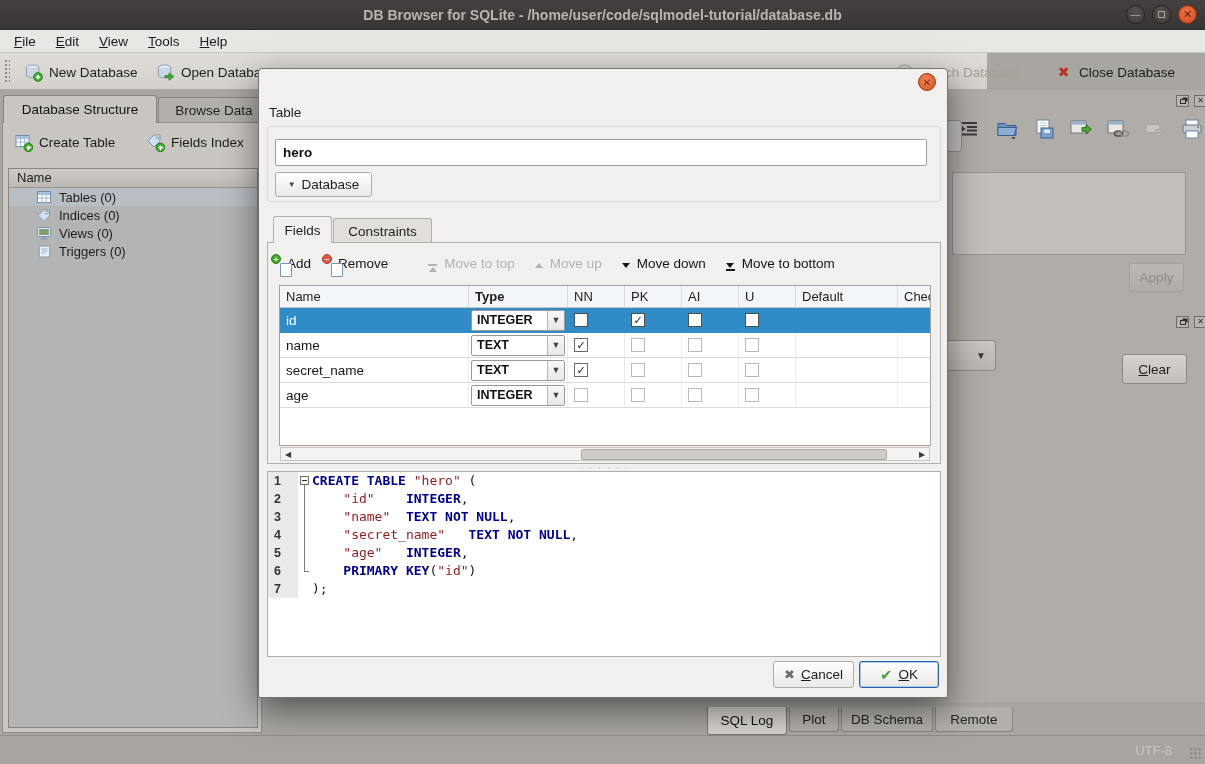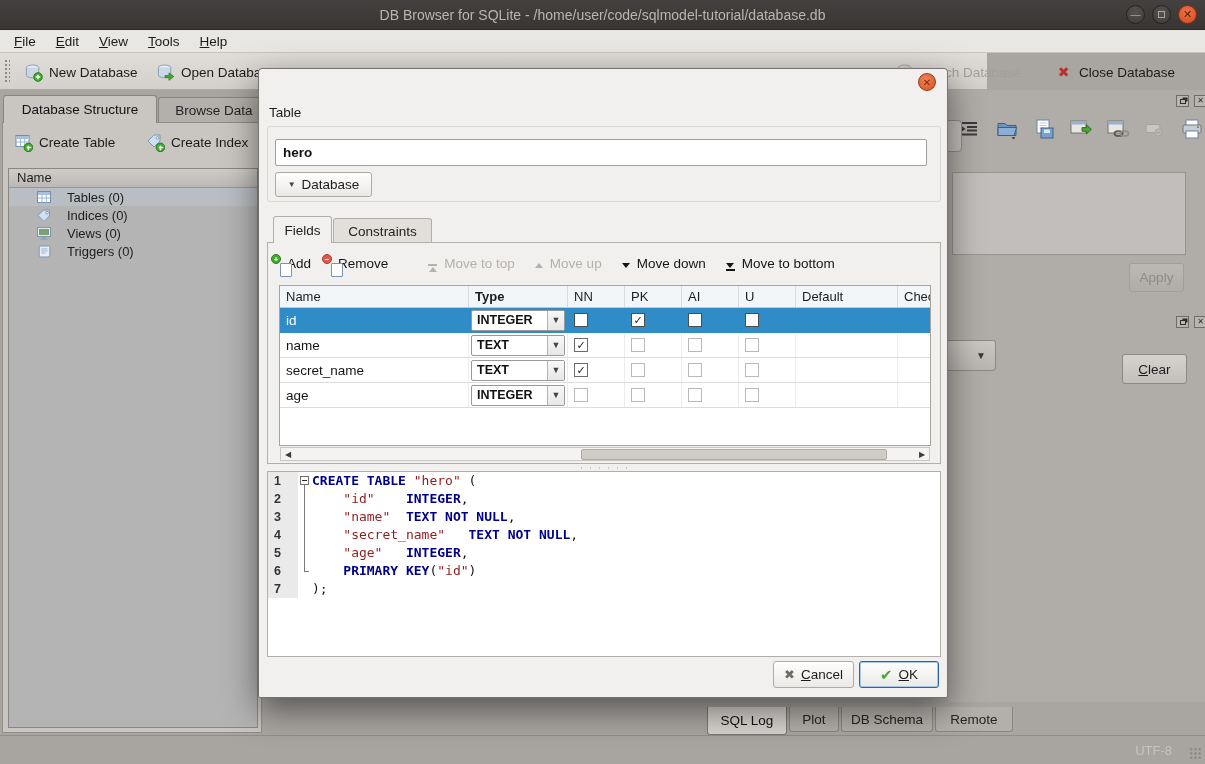--- a/index.html
+++ b/index.html
@@ -3,21 +3,21 @@
 <meta charset="utf-8">
 <style>
 *{margin:0;padding:0;box-sizing:border-box}
 html,body{width:1205px;height:764px;overflow:hidden}
 body{font-family:"Liberation Sans","DejaVu Sans",sans-serif;font-size:13.5px;color:#1d1d1d;background:#a9a6a2}
 #screen{position:relative;width:1205px;height:764px;background:#a9a6a2;overflow:hidden}
 u{text-decoration:underline}
 
 
 #titlebar{position:absolute;left:0;top:0;width:1205px;height:30px;background:linear-gradient(#454140,#383533);border-bottom:1px solid #2b2927;display:flex;align-items:center;justify-content:center}
-#titlebar .title{color:#b9b5af;font-weight:400;font-size:14px}
+#titlebar .title{color:#b9b5af;font-weight:700;font-size:14px}
 .winbtns{position:absolute;right:8px;top:5px;display:flex;gap:7px}
 .winbtn{width:19px;height:19px;border-radius:50%;background:radial-gradient(circle at 50% 35%,#575250,#3e3b38);border:1px solid #262320;color:#aaa6a0;font-size:10px;line-height:1;display:grid;place-items:center;cursor:default}
 .winbtn .sq{width:7px;height:7px;border:1.5px solid #aaa6a0}
 .winbtn.close{background:radial-gradient(circle at 45% 35%,#ed7347,#cf4a22);border-color:#8c2f0e;color:#591d08;font-weight:700;font-size:11px}
 
 #menubar{position:absolute;left:0;top:30px;width:1205px;height:23px;background:#e9e7e4;border-bottom:1px solid #c9c6c2;display:flex;align-items:center;padding-left:4px}
 .menu-item{padding:2px 10px;font-size:13.5px;color:#1b1b1b}
 
 #toolbar{position:absolute;left:0;top:53px;width:987px;height:37px;background:linear-gradient(#e0ddd9,#d4d0cc);border-bottom:1px solid #aeaaa6}
 .tb-handle{position:absolute;left:4px;top:6px;width:6px;height:25px;background-image:radial-gradient(#8e8a86 1px,transparent 1.3px);background-size:4px 4px}
@@ -27,21 +27,21 @@
 .red-x{color:#bb3025;font-weight:700;font-size:14px}
 
 
 #left-panel{position:absolute;left:2px;top:122px;width:260px;height:611px;background:#c9c5c1;border:1px solid #908c88}
 .mtab{position:absolute;display:flex;align-items:center;justify-content:center;border:1px solid #87837f;border-bottom:none;border-radius:3px 3px 0 0;font-size:13.5px;color:#242424}
 .mtab.active{background:#c9c5c1;color:#121212;z-index:3}
 .mtab.inactive{background:#b3afab}
 .panel-btn{position:absolute;display:flex;align-items:center;gap:6px;font-size:13.5px;color:#1c1c1c}
 #tree{position:absolute;left:8px;top:168px;width:250px;height:560px;background:#b4b4b4;border:1px solid #8a8682;z-index:2}
 #tree-header{height:19px;background:linear-gradient(#cfccc8,#bcb9b5);border-bottom:1px solid #9a9692;padding:1px 8px;font-size:13px;color:#1f1f1f}
-.tree-row{height:18px;display:flex;align-items:center;gap:16px;padding-left:28px;font-size:13px;color:#1d1d1d}
+.tree-row{height:18px;display:flex;align-items:center;gap:8px;padding-left:28px;font-size:13px;color:#1d1d1d}
 .tree-row.sel{background:#b9bec4}
 .tree-ico{display:inline-flex;width:14px;height:13px;align-items:center;justify-content:center}
 
 
 #right-dock{position:absolute;left:948px;top:90px;width:257px;height:612px;background:#b0aca8}
 .dock-ctrls{position:absolute;display:flex;gap:5px}
 .dock-ctl{width:13px;height:12px;display:grid;place-items:center;color:#2f2d2b;border:1px solid #6f6b67;background:#b9b5b1;font-size:8px;line-height:1}
 .dock-ctl .isq{width:6px;height:5px;border:1px solid #2f2d2b;box-shadow:2px -2px 0 -0.5px #2f2d2b}
 #dock-icons{position:absolute;left:958px;top:116px;display:flex;gap:13px;align-items:center}
 .dock-ico{width:24px;height:26px;display:grid;place-items:center}
@@ -211,21 +211,21 @@
   </div>
   <div class="panel-btn" style="left:146px;top:133px">
     <span class="tb-ico">
         <svg width="18" height="18" viewBox="0 0 18 18">
           <path d="M1 7 L7 1 H13 V7 L7 13 Z" fill="#cfe0f0" stroke="#7c97b5"></path>
           <circle cx="10.5" cy="3.8" r="1.3" fill="#fff" stroke="#7c97b5"></circle>
           <circle cx="13.4" cy="13.4" r="4.3" fill="#3fae2a" stroke="#2c7d1c"></circle>
           <path d="M13.4 11.7v4.6M11.7 13.4h4.6" stroke="#fff" stroke-width="1.5"></path>
         </svg>
       </span>
-    <span>Create Index</span>
+    <span>Fields Index</span>
   </div>
   <div id="tree">
     <div id="tree-header">Name</div>
     <div id="tree-items">
         <div class="tree-row sel">
           <div class="tree-ico">
             <svg width="14" height="12" viewBox="0 0 14 12">
               <rect x="0.5" y="0.5" width="13" height="11" fill="#fff" stroke="#6e8cb4"></rect>
               <rect x="1" y="1" width="12" height="3" fill="#a8c0dc"></rect>
               <path d="M1 7h12M5 4v8M9.3 4v8" stroke="#9db4cf" fill="none"></path>

